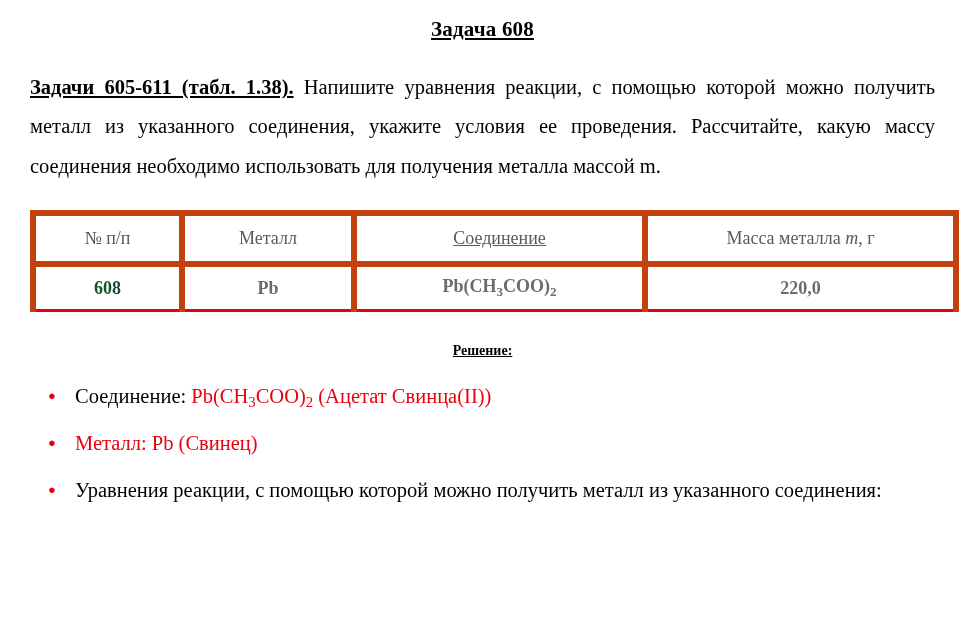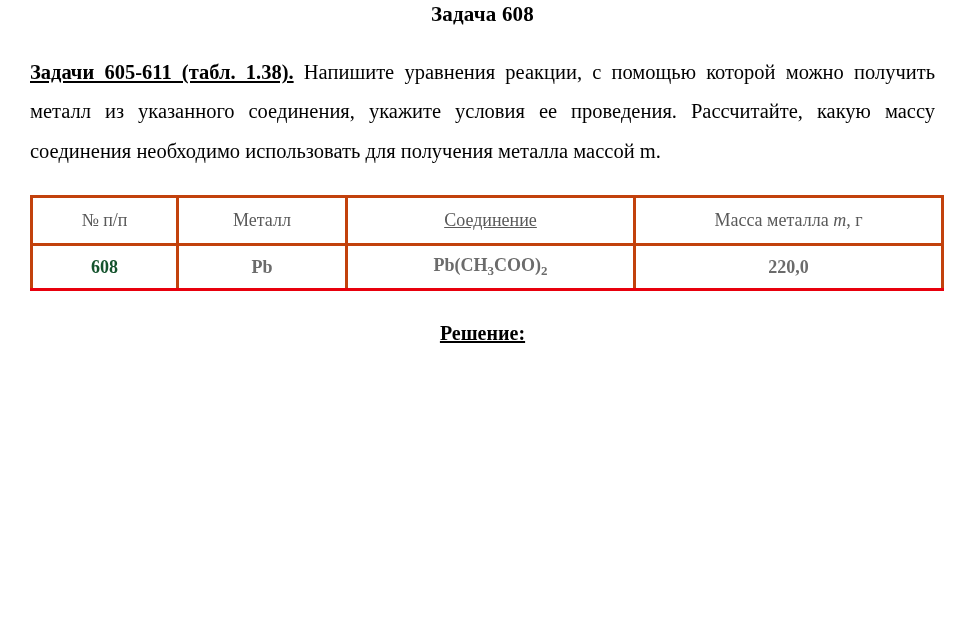--- a/index.html
+++ b/index.html
@@ -18,21 +18,22 @@
     position: relative;
     width: 965px;
     height: 633px;
     padding: 0;
     box-sizing: border-box;
   }
   .title {
     text-align: center;
     font-weight: bold;
     font-size: 21px;
-    margin: 2px 0 0 0;
+    text-decoration: underline;
+    margin: 17px 0 0 0;
     letter-spacing: 0.2px;
   }
   .body-text {
     margin: 26px 30px 0 30px;
     font-size: 20.5px;
     line-height: 1.92;
     text-align: justify;
     text-justify: inter-word;
   }
   .body-text .lead {
@@ -42,21 +43,21 @@
   
   .table-wrap {
     margin: 24px 30px 0 30px;
   }
   table.data {
     border-collapse: collapse;
     width: 899px;
     table-layout: fixed;
   }
   table.data th, table.data td {
-    border: 3px solid #c2410c;
+    border: 6px solid #c2410c;
     text-align: center;
     vertical-align: middle;
     font-size: 18px;
     color: #595959;
     padding: 0;
     height: 45px;
   }
   table.data th {
     font-weight: normal;
   }
@@ -75,21 +76,21 @@
   .col3 { width: 285px; text-decoration: underline; }
   .col4 { width: 305px; }
   sub {
     font-size: 72%;
     vertical-align: -0.28em;
   }
   .ital { font-style: italic; }
   .solution {
     text-align: center;
     font-weight: bold;
-    font-size: 20px;
+    font-size: 14px;
     text-decoration: underline;
     margin: 31px 0 0 0;
   }
   ul.bullets {
     list-style: none;
     margin: 18px 30px 0 30px;
     padding: 0;
   }
   ul.bullets li {
     position: relative;
@@ -139,14 +140,19 @@
           <td>Pb</td>
           <td><span>Pb(CH</span><sub>3</sub><span>COO)</span><sub>2</sub></td>
           <td>220,0</td>
         </tr>
       </tbody>
     </table>
   </div>
 
   <div class="solution">Решение:</div>
 
+  <ul class="bullets">
+    <li><span class="black">Соединение: </span><span class="red">Pb(CH</span><sub class="red">3</sub><span class="red">COO)</span><sub class="red">2</sub><span class="red"> (Ацетат Свинца(II))</span></li>
+    <li class="red">Металл: Pb (Свинец)</li>
+    <li class="clip-last">Уравнения реакции, с помощью которой можно получить металл из указанного соединения:</li>
+  </ul>
 
 </div>
 
 </body></html>

